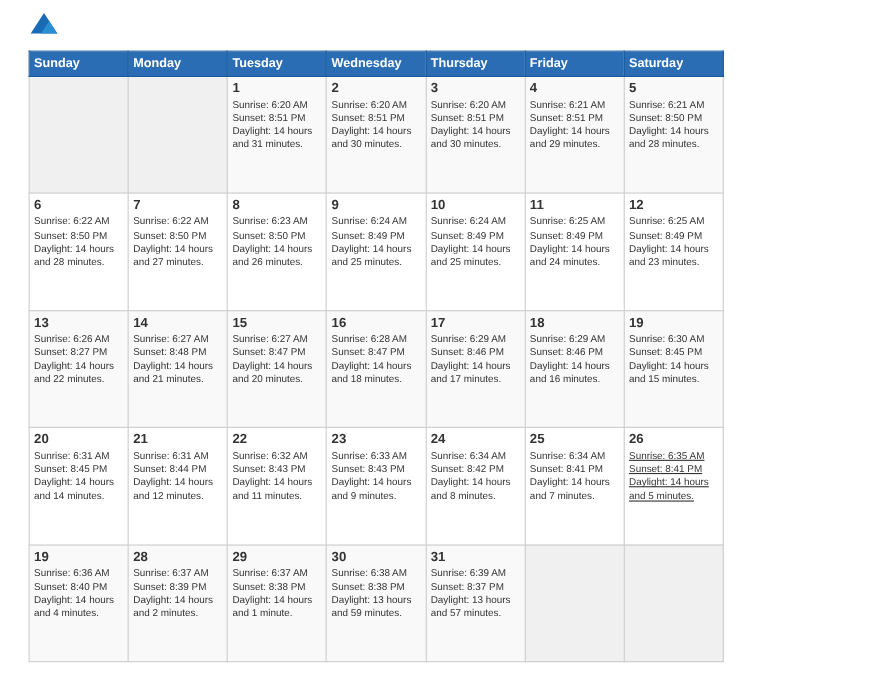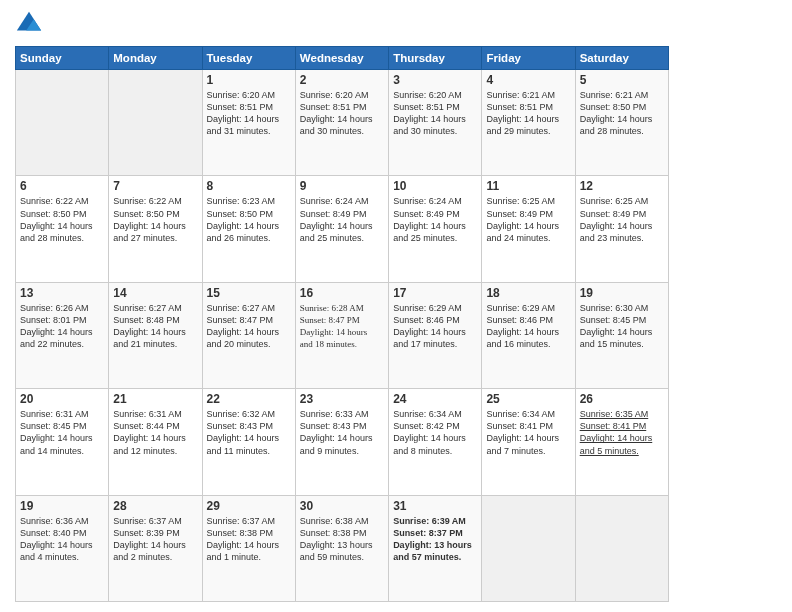--- a/index.html
+++ b/index.html
@@ -6,21 +6,21 @@
     body {
       width: 792px;
       height: 612px;
       font-family: Arial, sans-serif;
       background: #fff;
       overflow: hidden;
     }
     .page {
       width: 684px;
       height: 612px;
-      padding: 10px 15px;
+      padding: 10px 26px;
       display: flex;
       flex-direction: column;
     }
     .header {
       display: flex;
       justify-content: space-between;
       align-items: flex-start;
       margin-bottom: 8px;
     }
     .logo {
@@ -219,41 +219,41 @@
             <div class="day-info" style="white-space: pre-line;">Sunrise: 6:25 AM
 Sunset: 8:49 PM
 Daylight: 14 hours
 and 23 minutes.</div>
           </td>
         </tr>
         <tr>
           <td>
             <span class="day-number">13</span>
             <div class="day-info" style="white-space: pre-line;">Sunrise: 6:26 AM
-Sunset: 8:01 PM
+Sunset: 8:27 PM
 Daylight: 14 hours
 and 22 minutes.</div>
           </td>
           <td>
             <span class="day-number">14</span>
             <div class="day-info" style="white-space: pre-line;">Sunrise: 6:27 AM
 Sunset: 8:48 PM
 Daylight: 14 hours
 and 21 minutes.</div>
           </td>
           <td>
             <span class="day-number">15</span>
             <div class="day-info" style="white-space: pre-line;">Sunrise: 6:27 AM
 Sunset: 8:47 PM
 Daylight: 14 hours
 and 20 minutes.</div>
           </td>
           <td>
             <span class="day-number">16</span>
-            <div class="day-info" style="white-space: pre-line; font-family: Liberation Serif, serif;">Sunrise: 6:28 AM
+            <div class="day-info" style="white-space: pre-line;">Sunrise: 6:28 AM
 Sunset: 8:47 PM
 Daylight: 14 hours
 and 18 minutes.</div>
           </td>
           <td>
             <span class="day-number">17</span>
             <div class="day-info" style="white-space: pre-line;">Sunrise: 6:29 AM
 Sunset: 8:46 PM
 Daylight: 14 hours
 and 17 minutes.</div>
@@ -348,21 +348,21 @@
           </td>
           <td>
             <span class="day-number">30</span>
             <div class="day-info" style="white-space: pre-line;">Sunrise: 6:38 AM
 Sunset: 8:38 PM
 Daylight: 13 hours
 and 59 minutes.</div>
           </td>
           <td>
             <span class="day-number">31</span>
-            <div class="day-info" style="white-space: pre-line; font-weight: bold;">Sunrise: 6:39 AM
+            <div class="day-info" style="white-space: pre-line;">Sunrise: 6:39 AM
 Sunset: 8:37 PM
 Daylight: 13 hours
 and 57 minutes.</div>
           </td>
           <td class="empty"></td>
           <td class="empty"></td>
         </tr>
       </tbody>
   </table>
 </div>

